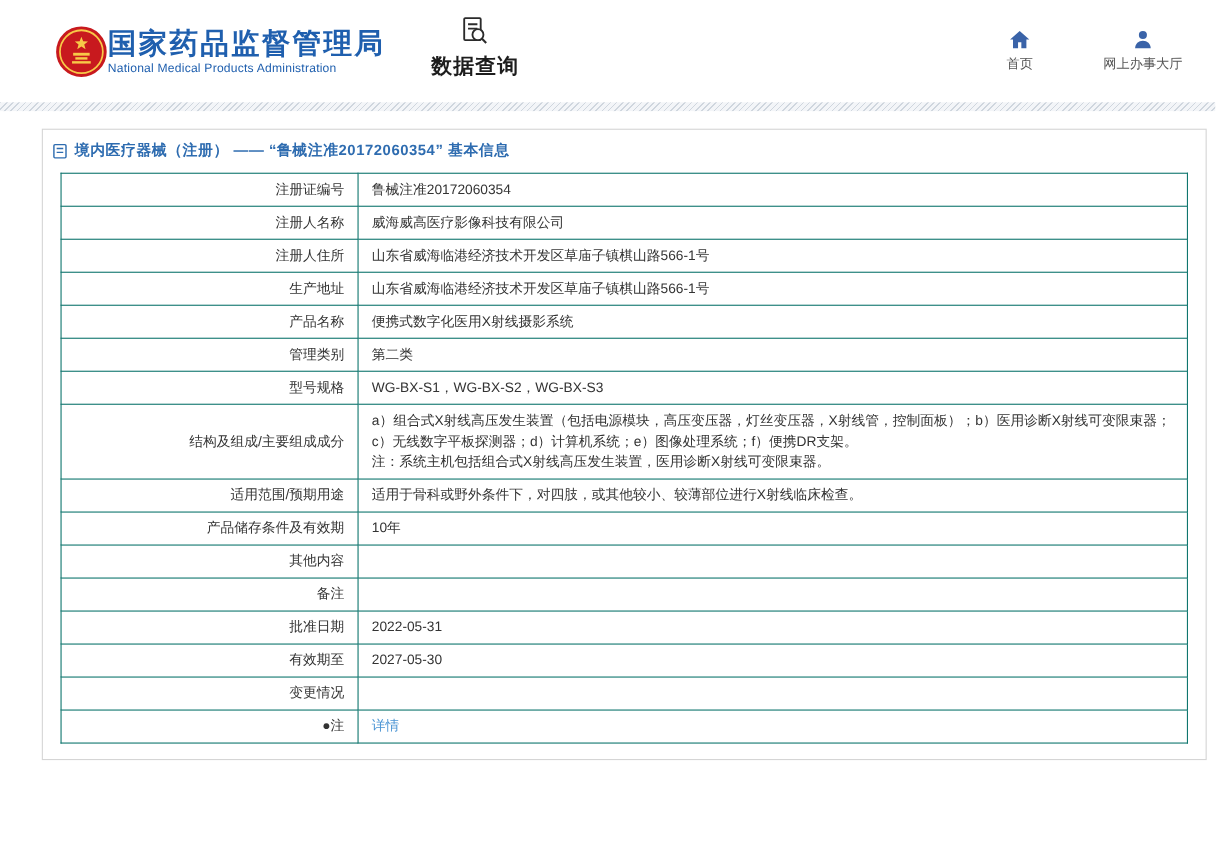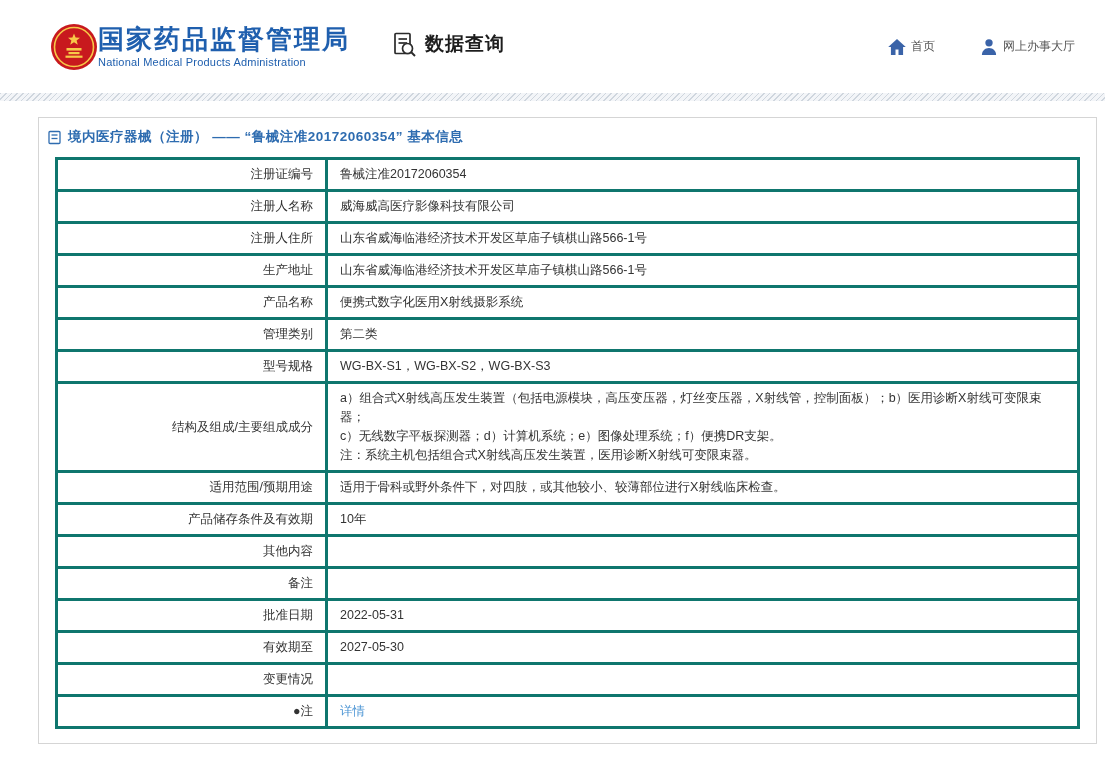--- a/index.html
+++ b/index.html
@@ -21,28 +21,28 @@
   .logo-block { display: flex; align-items: center; }
   .emblem { width: 48px; height: 48px; flex: 0 0 auto; }
   .org-names { display: flex; flex-direction: column; gap: 3px; }
   .org-zh {
     font-size: 26px; font-weight: bold; color: #1f5fae; letter-spacing: 2px;
     line-height: 28px;
   }
   .org-en { font-size: 11px; color: #1f5fae; letter-spacing: 0.2px; }
   .query-block {
     display: flex; align-items: center; gap: 7px;
-    margin-left: 42px; margin-top: -6px;
+    margin-left: 42px; margin-top: -6px; flex-direction: column;
   }
   .query-icon { width: 26px; height: 26px; }
   .query-text { font-size: 19px; font-weight: 600; color: #1d1d1d; letter-spacing: 1px; }
   .header-spacer { flex: 1; }
   .nav-item {
-    display: flex; flex-direction: row; align-items: center; gap: 4px;
-    margin-left: 44px; cursor: pointer;
+    display: flex; flex-direction: column; align-items: center; gap: 4px;
+    margin-left: 64px; cursor: pointer;
   }
   .nav-item svg { width: 20px; height: 20px; }
   .nav-label { font-size: 12px; color: #555; white-space: nowrap; }
   
   .hatch-band {
     height: 8px; width: 100%;
     background: repeating-linear-gradient(135deg,
       #cfd6de 0px, #cfd6de 1px, #f3f5f8 1px, #f3f5f8 4px);
   }
   
@@ -58,21 +58,21 @@
   }
   .doc-icon { width: 15px; height: 15px; flex: 0 0 auto; }
   .page-title {
     font-size: 13.5px; font-weight: bold; color: #2e6cb0; letter-spacing: 0.5px;
   }
   .table-wrap { margin: 1px 16px 0 16px; }
   table.info-table {
     width: 100%; border-collapse: collapse; table-layout: fixed;
   }
   table.info-table td {
-    border: 3px solid #0f766e;
+    border: 1px solid #0f766e;
     font-size: 12.5px;
     line-height: 19px;
     padding: 5px 12px;
     vertical-align: middle;
   }
   td.label-cell {
     width: 270px;
     text-align: right;
     color: #333;
     background: #fff;

